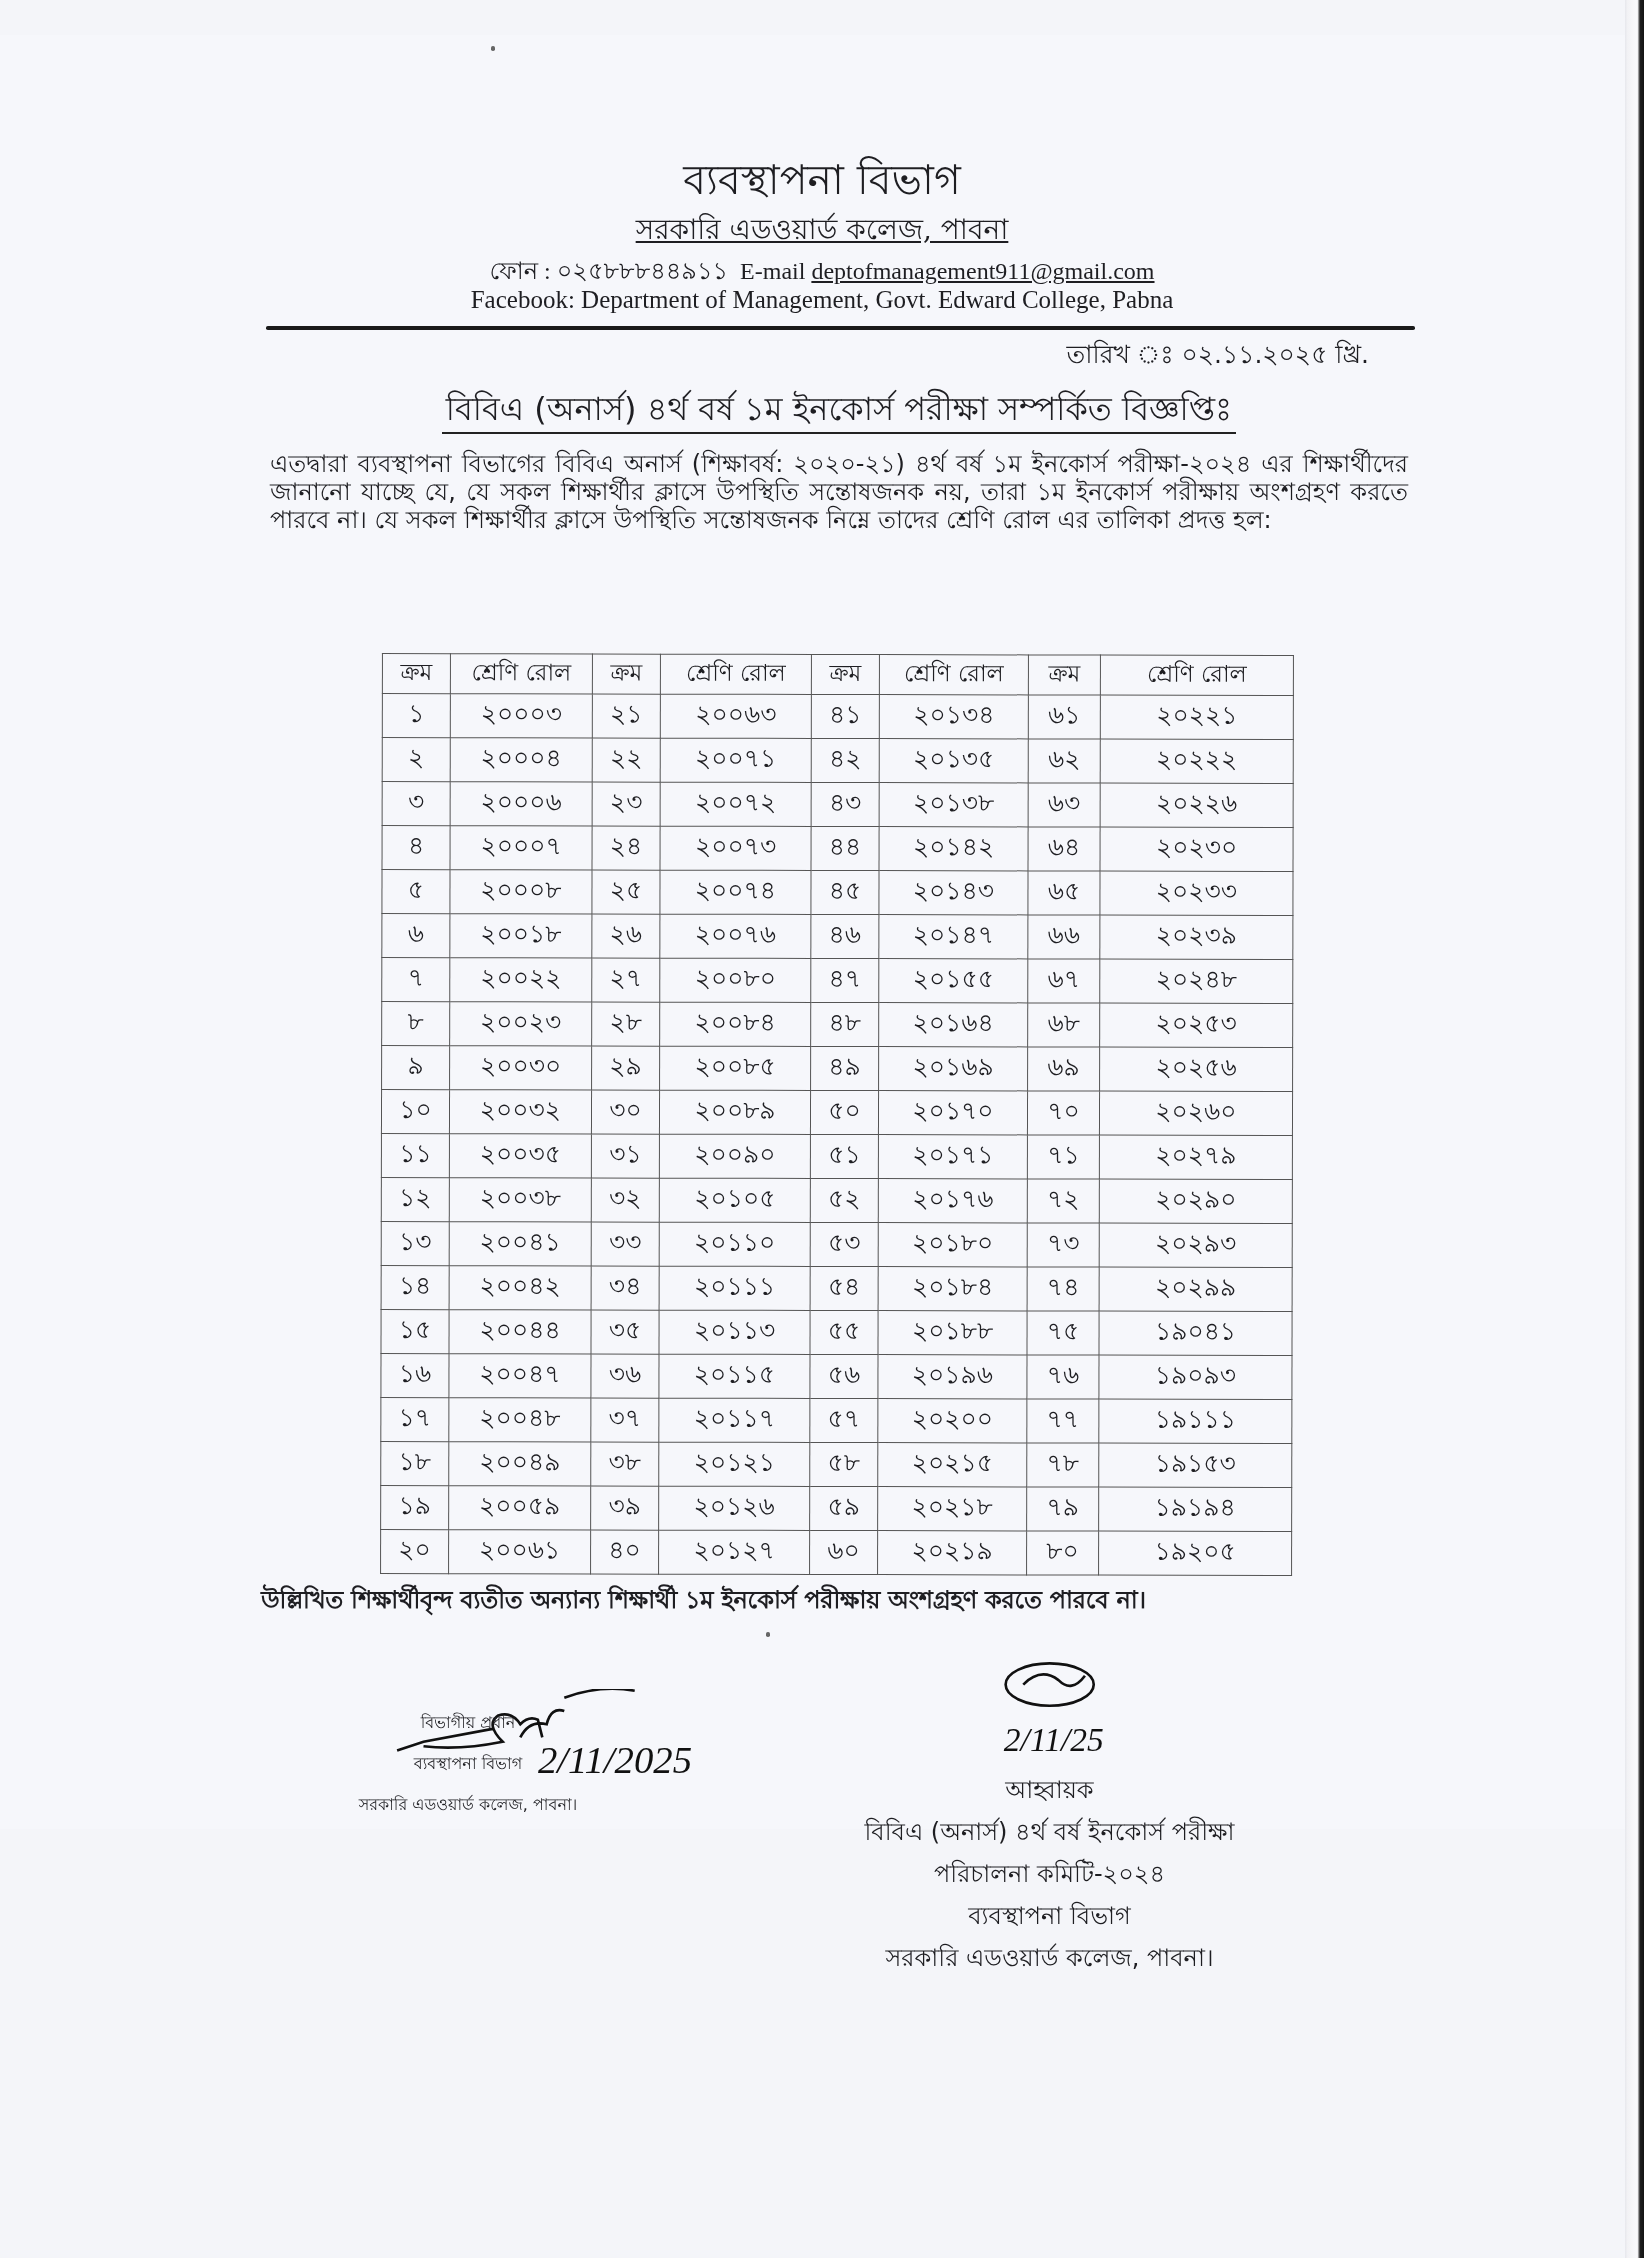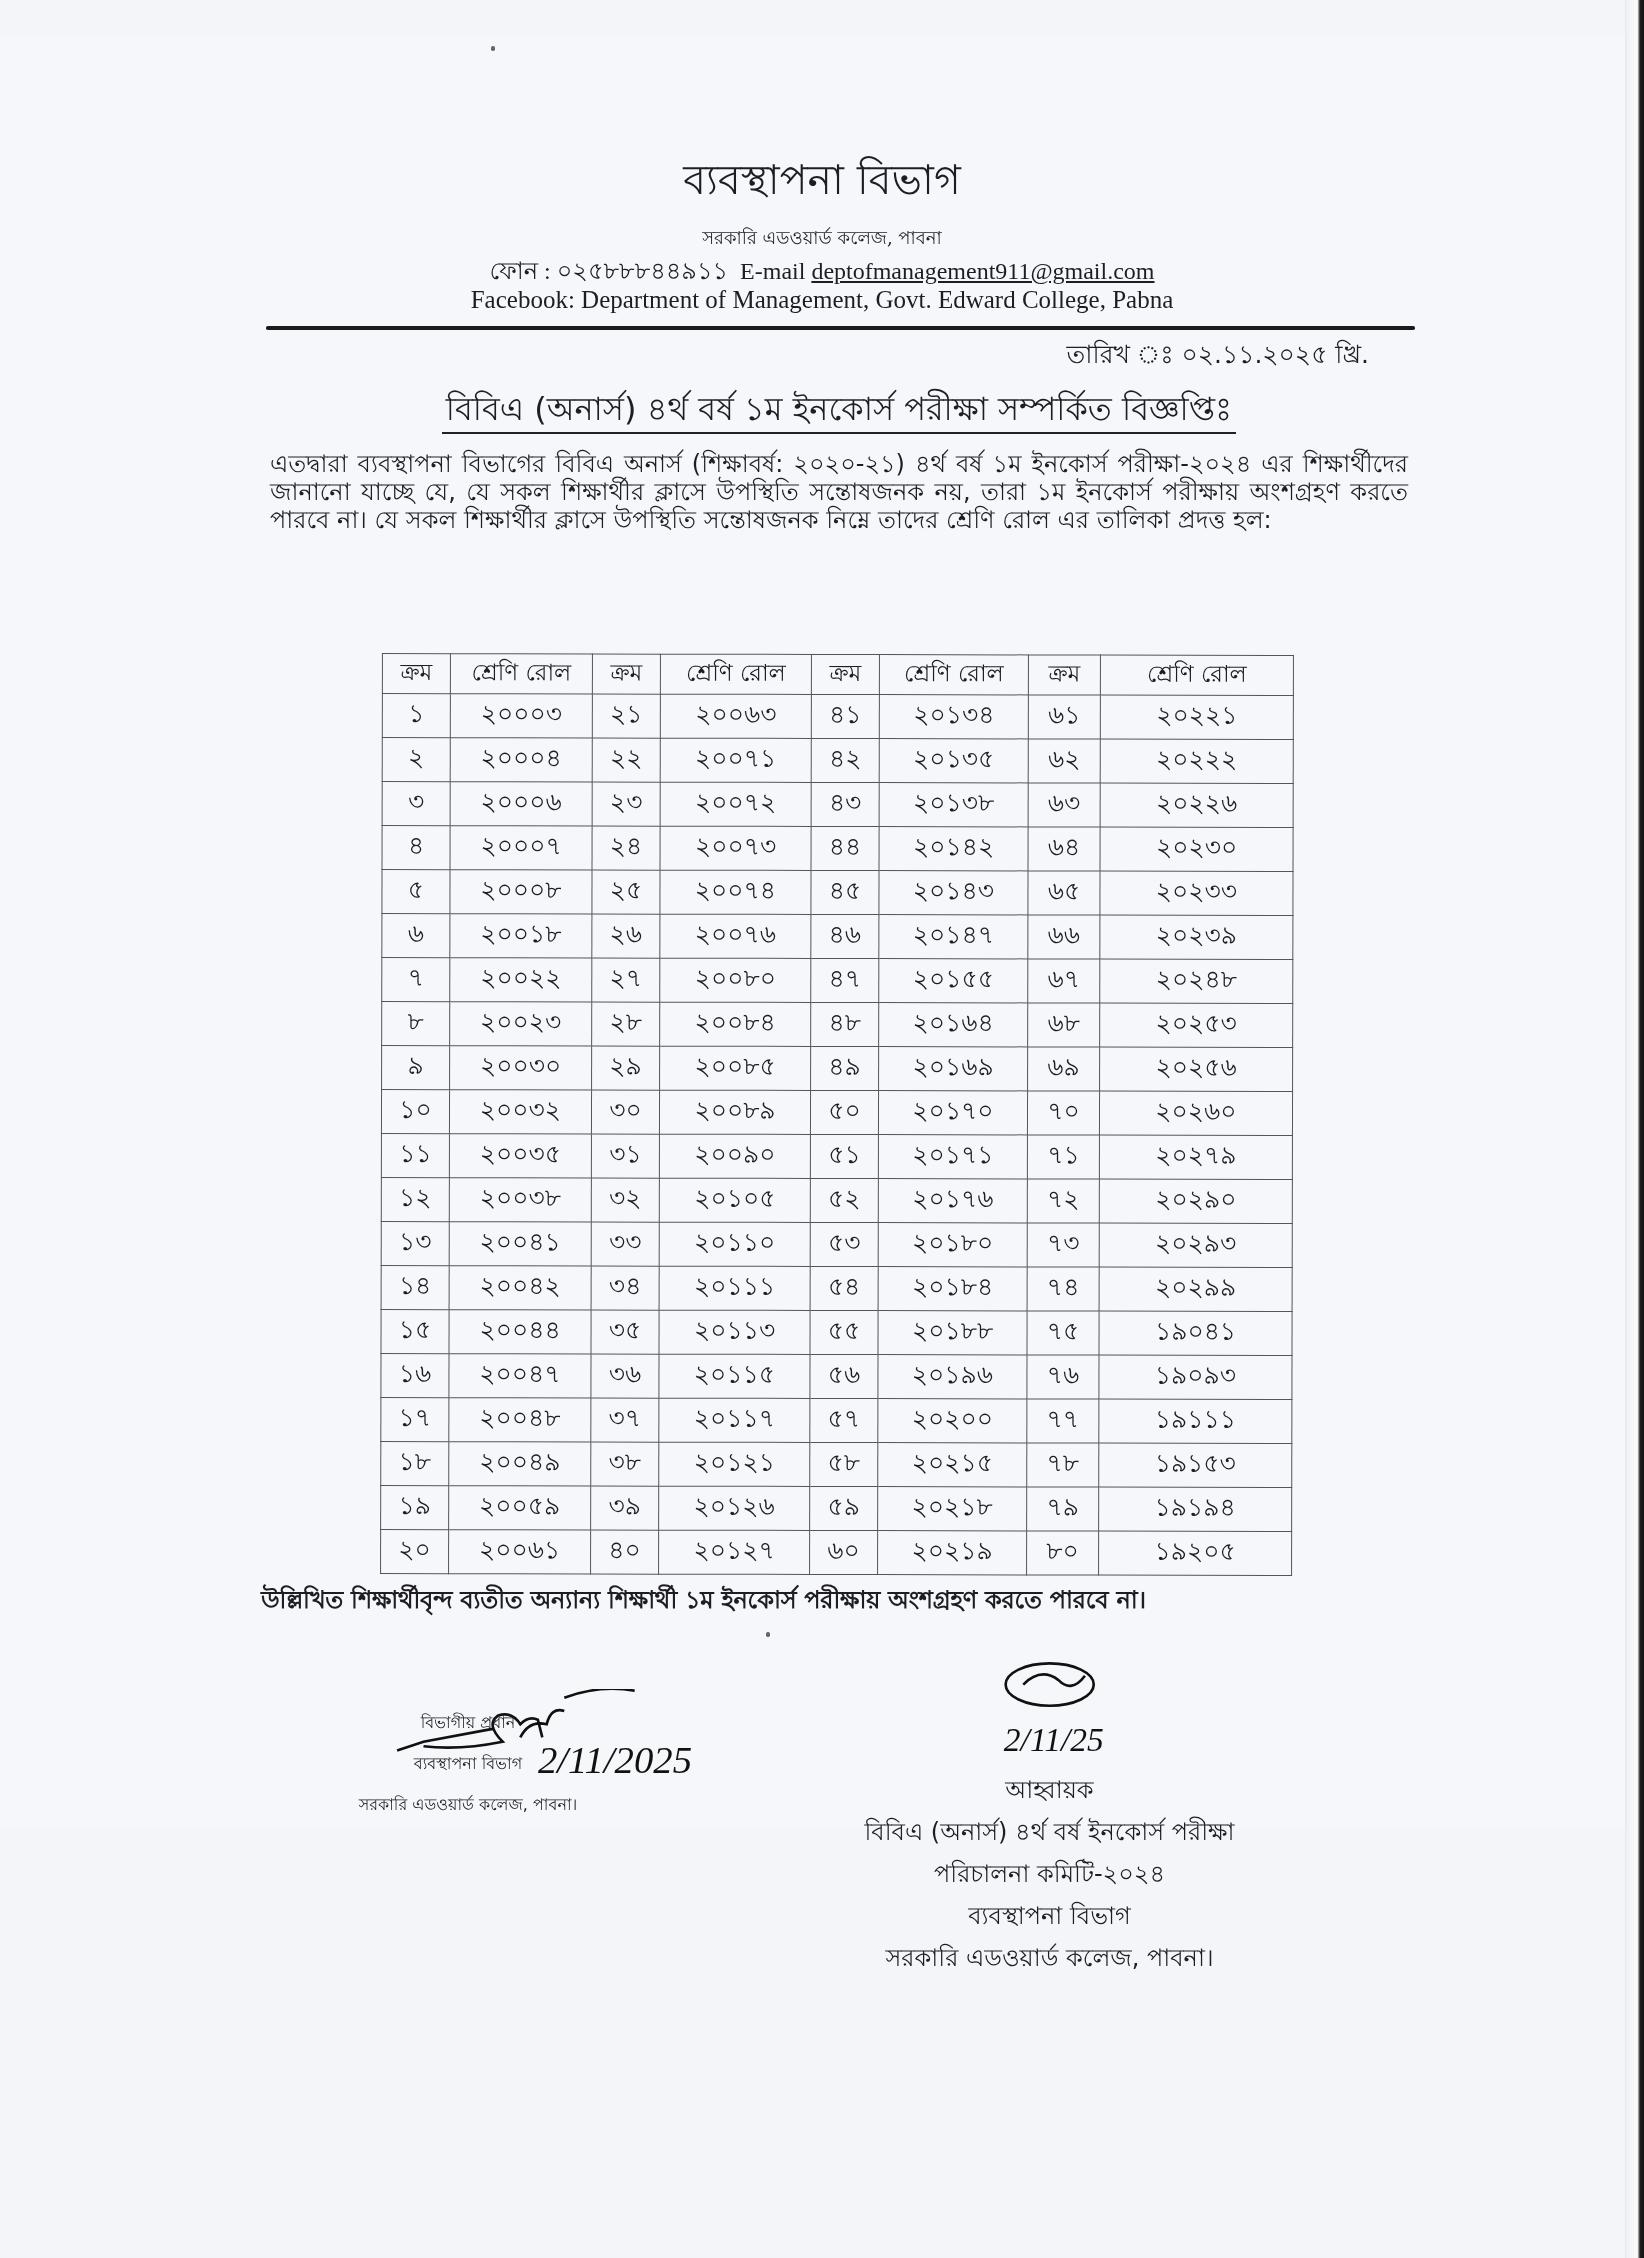--- a/index.html
+++ b/index.html
@@ -13,21 +13,21 @@
     position: absolute; left: 0; top: 0; width: 1625px; height: 1794px;
     background: #f6f7fb;
     margin-top: 35px;
   }
   .edge-strip {
     position: absolute; right: 0; top: 0; width: 19.4px; height: 2258px;
     background: linear-gradient(to right, #e6e7ec 0, #f2f2f5 2.6px, #fafafc 12.4px, #202020 15px, #111 19.4px);
   }
   .c { position: absolute; left: 0; width: 1644px; text-align: center; }
   .dept-title { top: 113px; font-size: 41px; font-family: "DejaVu Serif", serif; font-weight: normal; }
-  .college { top: 189px; font-size: 18px; font-family: "DejaVu Serif", serif; }
+  .college { top: 173px; font-size: 28px; font-family: "DejaVu Serif", serif; text-decoration: underline; }
   .contact { top: 217px; font-size: 24px; font-family: "Liberation Serif", serif; }
   .contact .email { text-decoration: underline; }
   .facebook { top: 251px; font-size: 25px; font-family: "Liberation Serif", serif; }
   .rule { position: absolute; left: 266px; top: 291px; width: 1149px; height: 4.4px; background: #1a1a1a; border-radius: 1.8px; }
   .date { position: absolute; right: 256px; top: 300px; font-size: 25px; }
   .notice-title {
     position: absolute; left: 17px; width: 1644px; top: 349px; text-align: center;
   }
   .notice-title span {
     font-size: 32px; border-bottom: 2.6px solid #222; padding: 0 3.5px 3.5px 3.5px;

